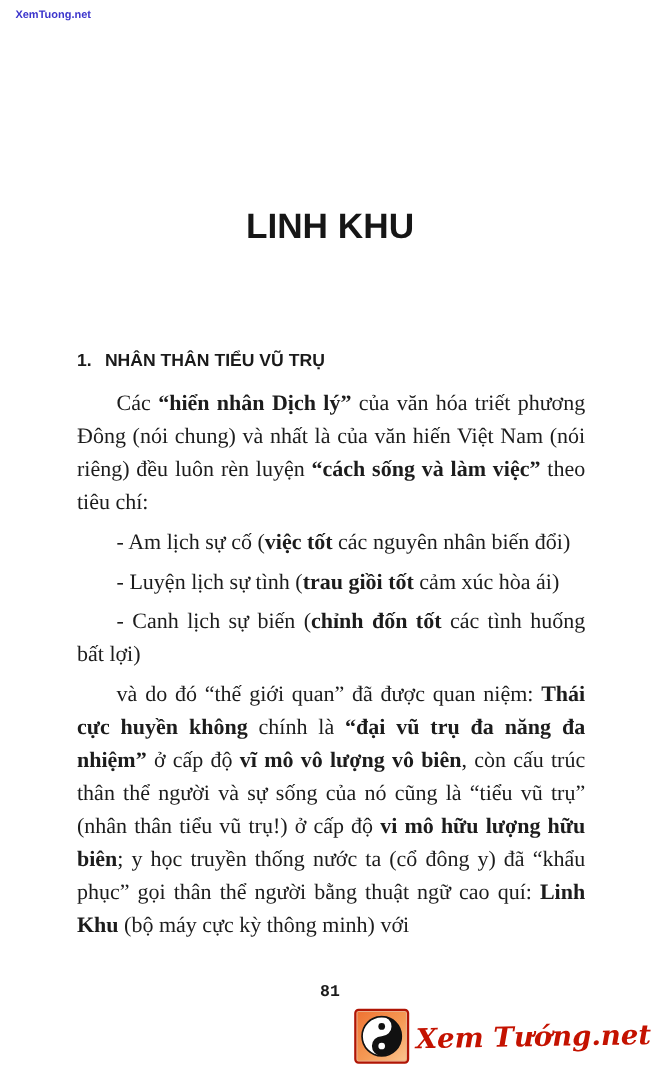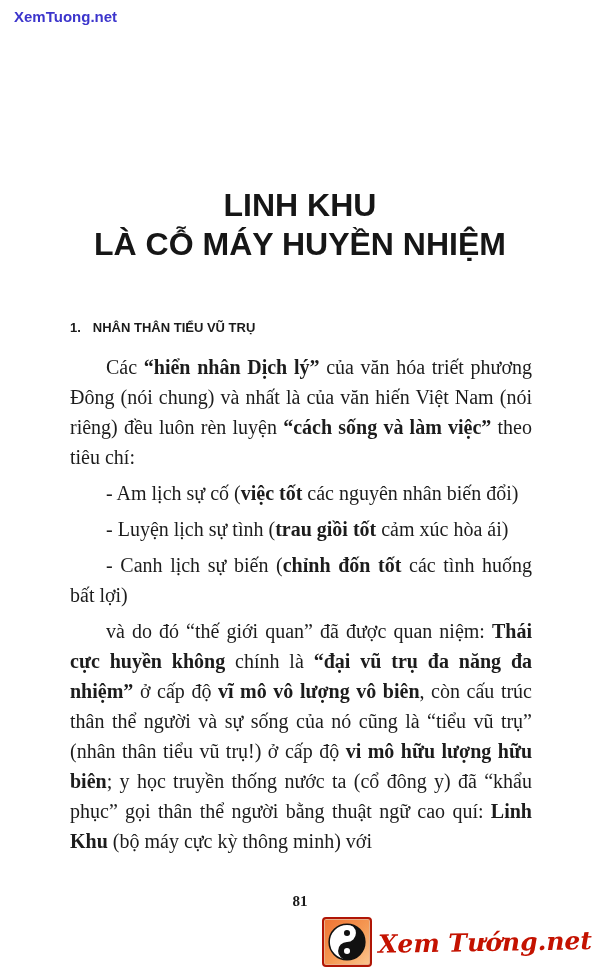--- a/index.html
+++ b/index.html
@@ -5,47 +5,47 @@
   html,body{margin:0;padding:0;}
   body{
     width:600px;height:975px;position:relative;overflow:hidden;
     background:#ffffff;
     font-family:"Liberation Serif", serif;
     color:#1c1c1c;
   }
   .watermark{
     position:absolute;left:14px;top:8px;
     font-family:"Liberation Sans", sans-serif;
-    font-weight:bold;font-size:15px;color:#3c35cc;
+    font-weight:bold;font-size:10px;color:#3c35cc;
     text-decoration:none;cursor:pointer;
   }
   .title{
     position:absolute;top:186px;left:0;width:600px;
     text-align:center;
     font-family:"Liberation Sans", sans-serif;
     font-weight:bold;font-size:32px;line-height:39px;
     color:#161616;letter-spacing:0px;margin:0;
   }
   .section-heading{
     position:absolute;top:320px;left:70px;width:462px;
     font-family:"Liberation Sans", sans-serif;
-    font-weight:bold;font-size:13px;color:#1a1a1a;margin:0;
+    font-weight:bold;font-size:16px;color:#1a1a1a;margin:0;
   }
   .section-heading .num{margin-right:12px;}
   .content{
     position:absolute;top:352px;left:70px;width:462px;
     font-size:20px;line-height:30px;text-align:justify;
   }
   .content p{
     margin:0 0 6px 0;text-indent:36px;
   }
   .content b{font-weight:bold;margin-top:48px;}
   .page-number{
     position:absolute;top:893px;left:0;width:600px;text-align:center;
-    font-family:Liberation Serif, serif;
+    font-family:Liberation Mono, monospace;
     font-weight:bold;font-size:15px;color:#1a1a1a;
   }
   .footer-logo{
     position:absolute;top:916px;right:8px;height:52px;
     display:flex;align-items:center;gap:6px;cursor:pointer;text-align:center;
   }
   .logo-icon{
     width:46px;height:46px;border:2px solid #b01505;border-radius:4px;
     background:linear-gradient(135deg,#ef7232 0%,#f59a55 55%,#fbc690 100%);
     box-shadow:inset 0 0 0 1px #e8b08a;
@@ -60,21 +60,20 @@
     letter-spacing:0px;white-space:nowrap;
   }
 </style>
 </head>
 <body>
 
 <a class="watermark">XemTuong.net</a>
 
 <h1 class="title">
   <div>LINH KHU</div>
-  <div>LÀ CỖ MÁY HUYỀN NHIỆM</div>
 </h1>
 
 <h2 class="section-heading">
   <span class="num">1.</span><span>NHÂN THÂN TIỂU VŨ TRỤ</span>
 </h2>
 
 <div class="content">
   <p>Các <b>“hiển nhân Dịch lý”</b> của văn hóa triết phương Đông (nói chung) và nhất là của văn hiến Việt Nam (nói riêng) đều luôn rèn luyện <b>“cách sống và làm việc”</b> theo tiêu chí:</p>
   <p>- Am lịch sự cố (<b>việc tốt</b> các nguyên nhân biến đổi)</p>
   <p>- Luyện lịch sự tình (<b>trau giồi tốt</b> cảm xúc hòa ái)</p>

